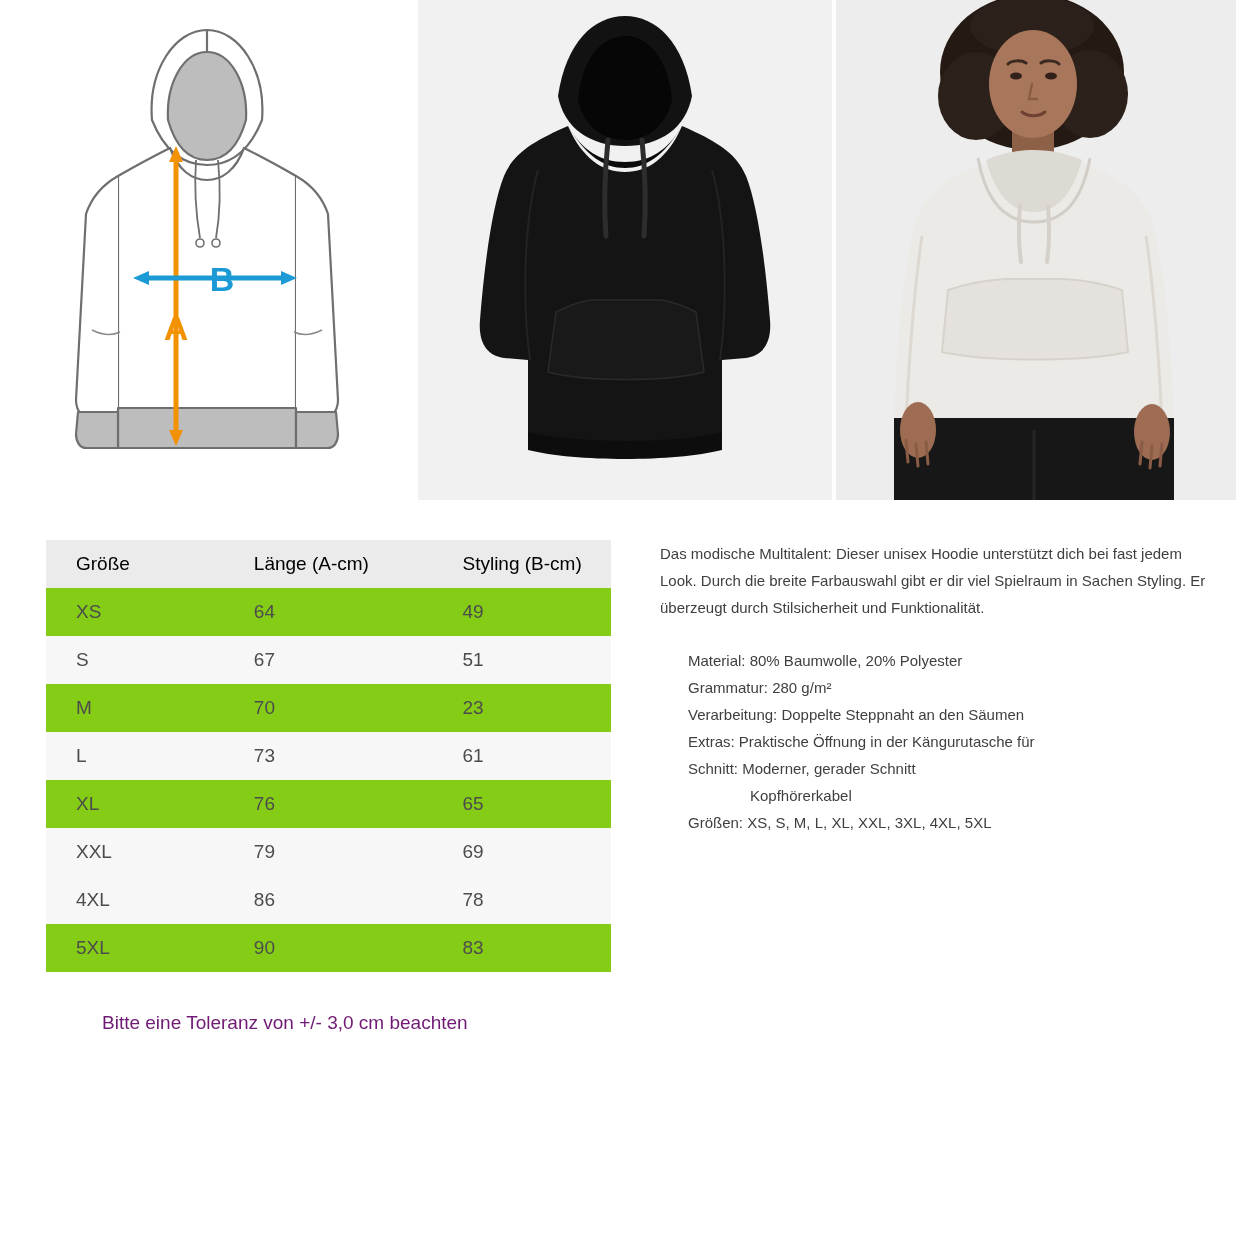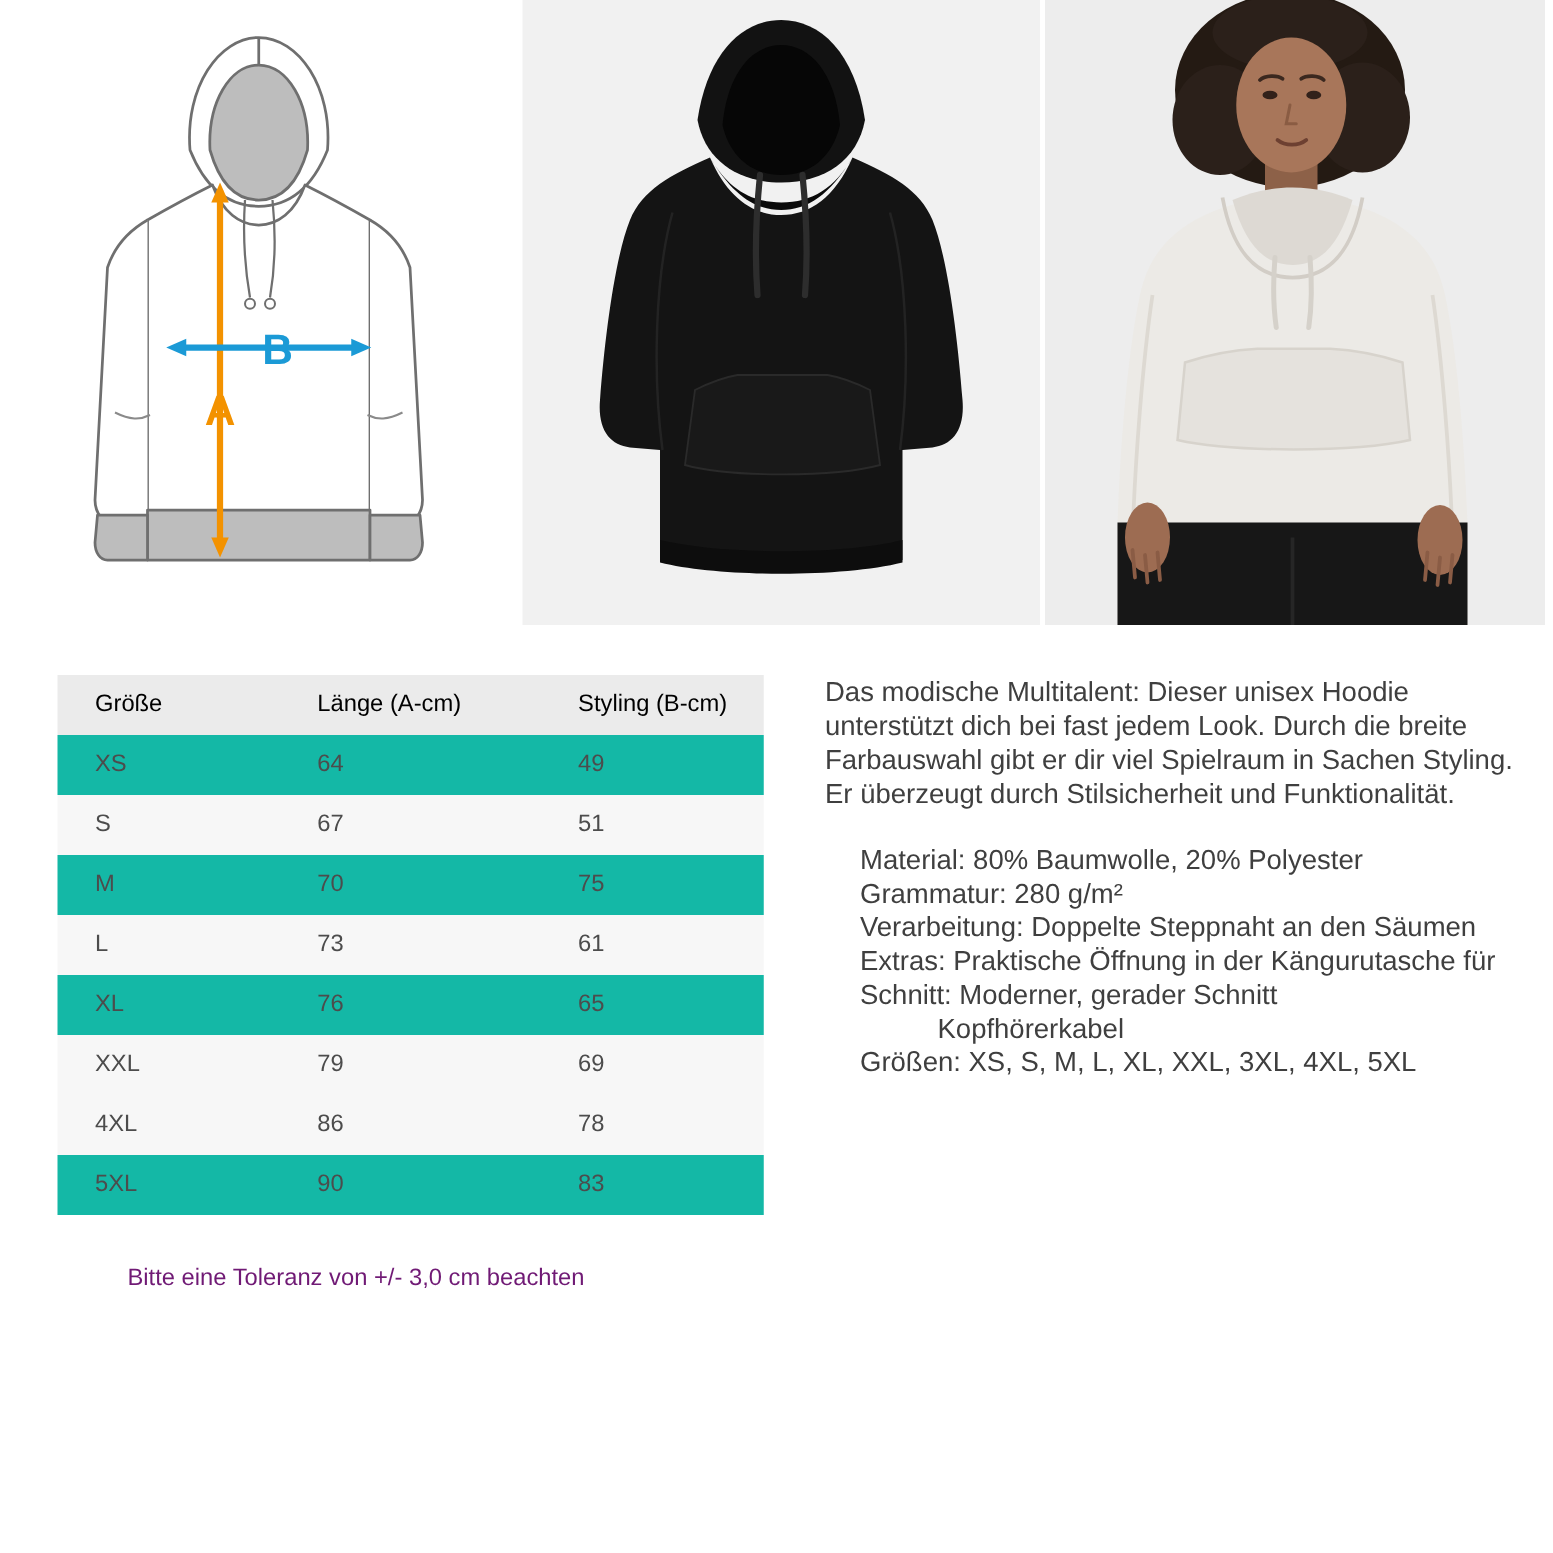--- a/index.html
+++ b/index.html
@@ -61,35 +61,35 @@
   table.size-table td {
     text-align: left;
     padding: 13px 0 13px 30px;
     font-weight: normal;
     color: #4c4c4c;
   }
   table.size-table th { color: #000000; }
   table.size-table th:nth-child(1), table.size-table td:nth-child(1) { width: 175px; }
   table.size-table th:nth-child(2), table.size-table td:nth-child(2) { width: 215px; }
   table.size-table th:nth-child(3), table.size-table td:nth-child(3) { width: 175px; }
-  table.size-table tr.row-odd  { background: #14b8a6; }
+  table.size-table tr.row-odd  { background: #84cc16; }
   table.size-table tr.row-even { background: #f7f7f7; }
   table.size-table tr.head-row { background: #ebebeb; }
 
   .tolerance {
     margin: 40px 0 0 56px;
     font-size: 19px;
     color: #701a75;
   }
 
   
   .desc {
     margin-left: 4px;
     width: 560px;
-    font-size: 22px;
+    font-size: 15px;
     line-height: 27px;
     color: #3f3f3f;
   }
   .desc p { margin: 0; }
   .desc .intro { margin-bottom: 26px; }
   .desc .spec-line { white-space: pre-wrap; margin-left: 28px; }
   .indent { display: inline-block; width: 62px; }
 </style>
 </head>
 <body>
@@ -234,21 +234,21 @@
           <td>49</td>
         </tr>
         <tr class="row-even">
           <td>S</td>
           <td>67</td>
           <td>51</td>
         </tr>
         <tr class="row-odd">
           <td>M</td>
           <td>70</td>
-          <td>75</td>
+          <td>23</td>
         </tr>
         <tr class="row-even">
           <td>L</td>
           <td>73</td>
           <td>61</td>
         </tr>
         <tr class="row-odd">
           <td>XL</td>
           <td>76</td>
           <td>65</td>

